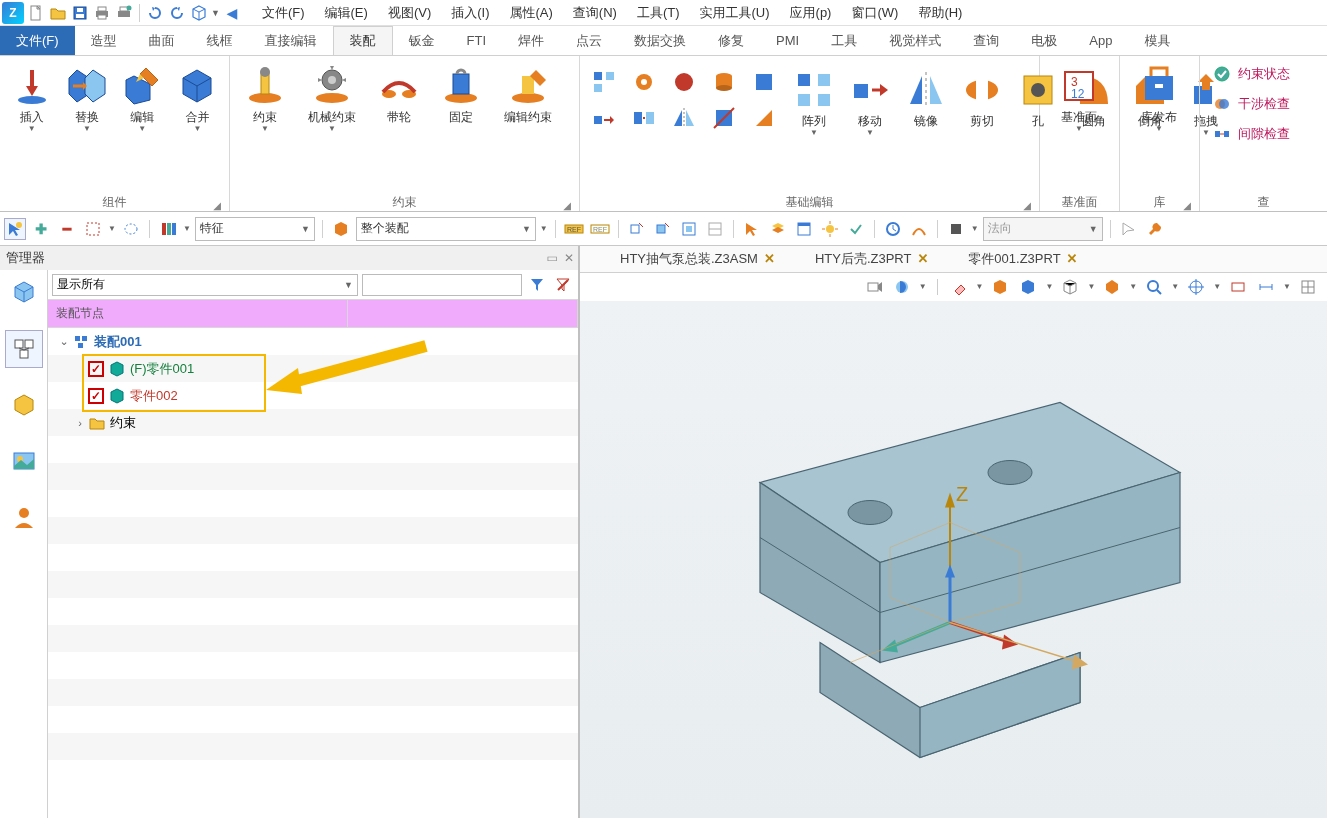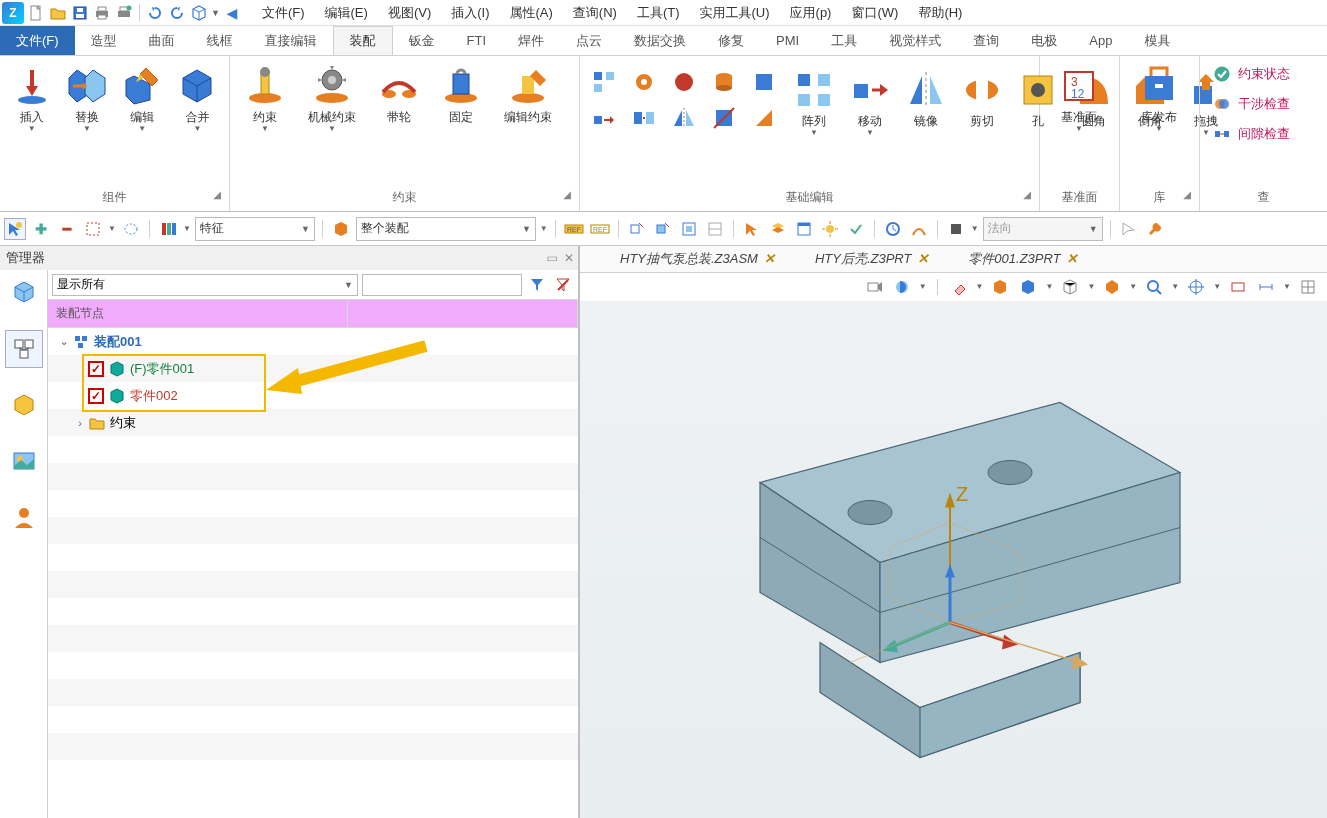--- a/index.html
+++ b/index.html
@@ -16,21 +16,21 @@
 
 .ribbon-tabs { height: 30px; background: #fff; display: flex; align-items: stretch; border-bottom: 1px solid #d0d0d0; }
 .ribbon-tab { padding: 0 16px; display: flex; align-items: center; cursor: pointer; color: #555; font-size: 13px; }
 .ribbon-tab.active-blue { background: #2c6bb5; color: #fff; }
 .ribbon-tab.active-light { background: #f5f5f5; border: 1px solid #d0d0d0; border-bottom: none; color: #333; }
 
 
 .ribbon-body { height: 156px; background: #fff; border-bottom: 1px solid #c0c0c0; display: flex; }
 .ribbon-group { border-right: 1px solid #d8d8d8; display: flex; flex-direction: column; position: relative; padding: 4px 6px 0 6px; }
 .ribbon-group-content { flex: 1; display: flex; gap: 4px; align-items: flex-start; }
-.ribbon-group-label { height: 22px; text-align: center; color: #666; font-size: 12px; display: flex; align-items: flex-start; justify-content: center; position: relative; }
+.ribbon-group-label { height: 22px; text-align: center; color: #666; font-size: 12px; display: flex; align-items: flex-end; justify-content: center; position: relative; }
 .ribbon-group-label .launcher { position: absolute; right: 2px; font-size: 10px; color: #888; }
 .big-button { width: 52px; display: flex; flex-direction: column; align-items: center; gap: 2px; padding: 4px 2px; cursor: pointer; }
 .big-button .icon-box { width: 44px; height: 44px; display: flex; align-items: center; justify-content: center; font-size: 30px; }
 .big-button .dd { font-size: 8px; color: #666; margin-top: -2px; }
 .big-button .label { font-size: 12px; color: #333; text-align: center; line-height: 1.2; }
 .small-grid { display: grid; grid-template-columns: repeat(5, 38px); grid-template-rows: repeat(2, 34px); gap: 2px; padding-top: 6px; }
 .small-btn { width: 36px; height: 32px; display: flex; align-items: center; justify-content: center; font-size: 20px; cursor: pointer; }
 .text-btn { display: flex; align-items: center; gap: 6px; padding: 4px 6px; cursor: pointer; font-size: 13px; color: #be185d; }
 .text-btn .ico { width: 20px; height: 20px; display: flex; align-items: center; justify-content: center; font-size: 16px; }
 
@@ -60,21 +60,21 @@
 .tree-row { height: 27px; display: flex; align-items: center; padding-left: 8px; font-size: 13px; }
 .tree-row:nth-child(even) { background: #f6f6f6; }
 .tree-row .exp { width: 16px; text-align: center; color: #666; font-size: 11px; }
 .tree-row .chk { width: 16px; height: 16px; border: 2px solid #c00; margin-right: 4px; display: flex; align-items: center; justify-content: center; color: #c00; font-size: 12px; font-weight: bold; }
 .tree-row .ico { width: 18px; height: 18px; margin-right: 4px; display: flex; align-items: center; justify-content: center; }
 .highlight-box { position: absolute; border: 2px solid #f5b800; pointer-events: none; }
 
 
 .viewport { flex: 1; display: flex; flex-direction: column; position: relative; }
 .doc-tabs { height: 28px; display: flex; align-items: center; gap: 40px; padding-left: 40px; border-bottom: 1px solid #d0d0d0; background: #fafafa; }
-.doc-tab { display: flex; align-items: center; gap: 6px; font-size: 13px; color: #444; cursor: pointer; font-style: italic; }
+.doc-tab { display: flex; align-items: center; gap: 6px; font-size: 13px; color: #444; cursor: pointer; }
 .doc-tab .close { color: #b8860b; font-weight: bold; }
 .view-toolbar { height: 30px; display: flex; align-items: center; justify-content: flex-end; padding: 0 8px; gap: 6px; }
 .canvas { flex: 1; background: linear-gradient(to bottom, #eef2f5, #e8edf0); position: relative; }
 
 
 .canvas svg { width: 100%; height: 100%; }
 
 
 .isvg { display: block; }
 </style>

